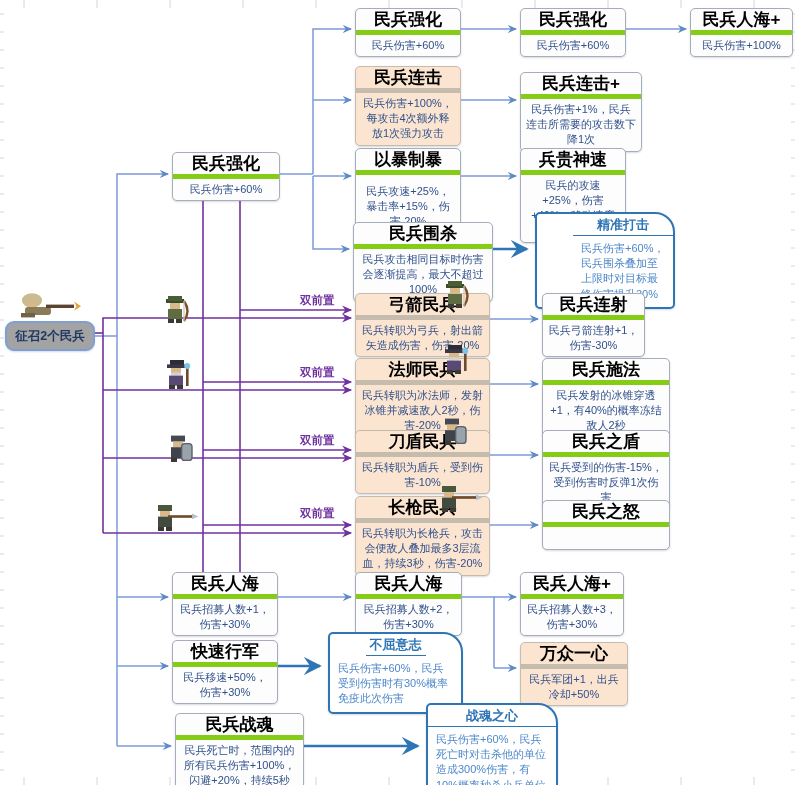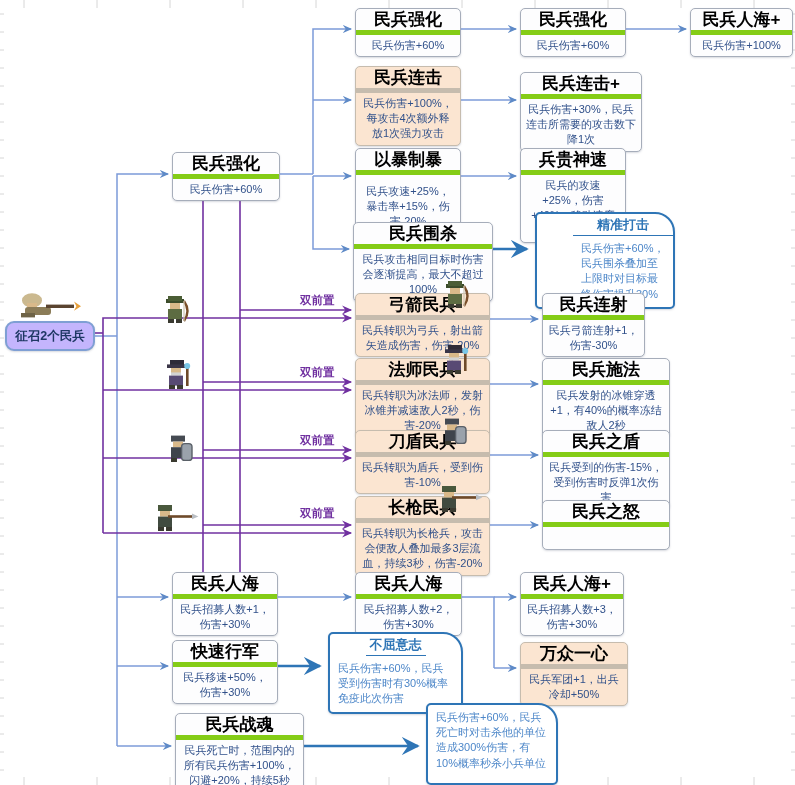--- a/index.html
+++ b/index.html
@@ -10,21 +10,21 @@
         box-sizing:border-box;z-index:2;}
   .node .t{font-weight:bold;font-size:17px;color:#000000;text-align:center;
            padding:2px 4px;border-bottom:5px solid #84cc16;line-height:17px;}
   .node .b{font-size:11px;color:#30508a;text-align:center;padding:3px 5px;line-height:1.38;
            flex:1;display:flex;align-items:center;justify-content:center;}
   .node.tan{background:#fbe5d1;border-color:#c6bcae;}
   .node.tan .t{border-bottom-color:#c6bcae;}
   .node.special{border:2px solid #2e75b6;border-radius:5px 20px 5px 5px;background:#fff;}
   .node.special .t{color:#2e75b6;border-bottom:1px solid #2e75b6;font-size:13px;}
   .node.special .b{color:#4d87c9;text-align:left;align-items:flex-start;justify-content:flex-start;padding:5px 8px;}
-  #root-node{position:absolute;border:2px solid #7f9fd4;border-radius:9px;background:#c4b5fd;
+  #root-node{position:absolute;border:2px solid #7f9fd4;border-radius:9px;background:#a3a3a3;
              font-weight:bold;font-size:12.5px;color:#1f3864;display:flex;align-items:center;
              justify-content:center;z-index:2;box-sizing:border-box;box-shadow:0 1px 2px rgba(110,120,140,.28);}
   .dual{position:absolute;color:#7030a0;font-weight:bold;font-size:11.5px;z-index:3;}
   .sprite{position:absolute;z-index:4;}
 </style>
 </head>
 <body>
 
 <div id="canvas">
   <svg id="wires" viewBox="0 0 795 785">
@@ -205,21 +205,21 @@
       <div class="node " style="left: 690px; top: 8px; width: 103px; min-height: 42px;">
         <div class="t">民兵人海+</div>
         <div class="b">民兵伤害+100%</div>
       </div>
       <div class="node tan" style="left: 355px; top: 66px; width: 106px; min-height: 68px;">
         <div class="t">民兵连击</div>
         <div class="b">民兵伤害+100%，每攻击4次额外释放1次强力攻击</div>
       </div>
       <div class="node " style="left: 520px; top: 72px; width: 122px; min-height: 62px;">
         <div class="t">民兵连击+</div>
-        <div class="b">民兵伤害+30%，民兵连击所需要的攻击数下降1次</div>
+        <div class="b">民兵伤害+1%，民兵连击所需要的攻击数下降1次</div>
       </div>
       <div class="node " style="left: 355px; top: 148px; width: 106px; min-height: 55px; gap: 6px;">
         <div class="t">以暴制暴</div>
         <div class="b">民兵攻速+25%，暴击率+15%，伤害-20%</div>
       </div>
       <div class="node " style="left: 520px; top: 148px; width: 106px; min-height: 62px;">
         <div class="t">兵贵神速</div>
         <div class="b">民兵的攻速+25%，伤害+40%，移动速度+20%</div>
       </div>
       <div class="node " style="left: 353px; top: 222px; width: 140px; min-height: 55px;">
@@ -283,20 +283,21 @@
       </div>
       <div class="node tan" style="left: 520px; top: 642px; width: 108px; min-height: 52px;">
         <div class="t">万众一心</div>
         <div class="b">民兵军团+1，出兵冷却+50%</div>
       </div>
       <div class="node " style="left: 175px; top: 713px; width: 129px; min-height: 68px;">
         <div class="t">民兵战魂</div>
         <div class="b">民兵死亡时，范围内的所有民兵伤害+100%，闪避+20%，持续5秒</div>
       </div>
       <div class="node special" style="left: 426px; top: 703px; width: 132px; min-height: 82px;">
+        <div class="t">战魂之心</div>
         <div class="b">民兵伤害+60%，民兵死亡时对击杀他的单位造成300%伤害，有10%概率秒杀小兵单位</div>
       </div>
     </div>
   <div id="labels-layer">
       <div class="dual" style="left: 300px; top: 293px;">双前置</div>
       <div class="dual" style="left: 300px; top: 365px;">双前置</div>
       <div class="dual" style="left: 300px; top: 433px;">双前置</div>
       <div class="dual" style="left: 300px; top: 506px;">双前置</div>
     </div>
   <div id="icons-layer">

